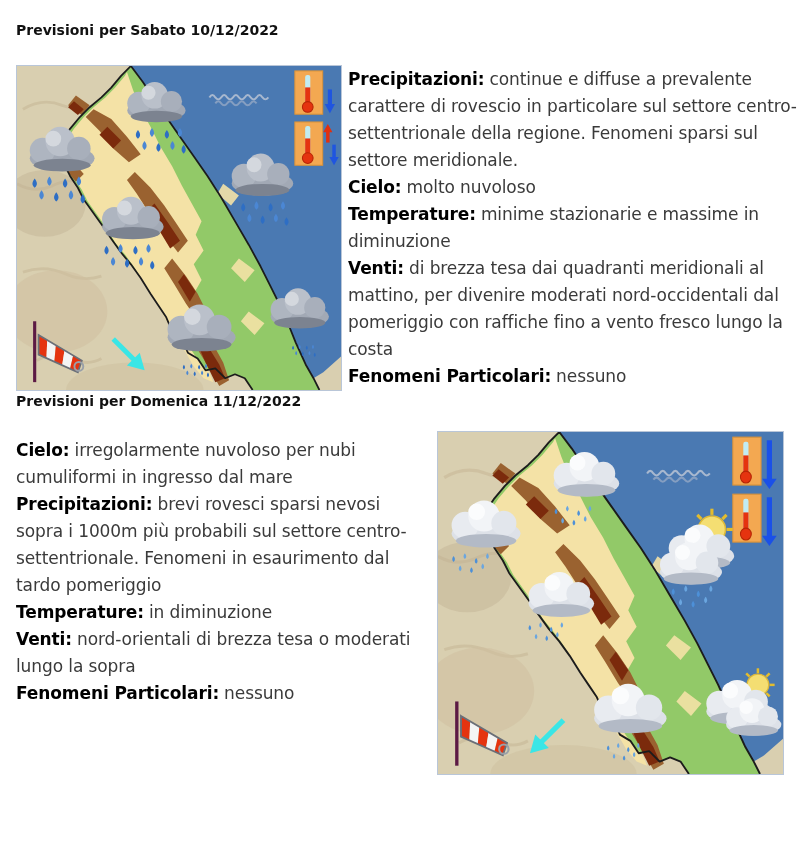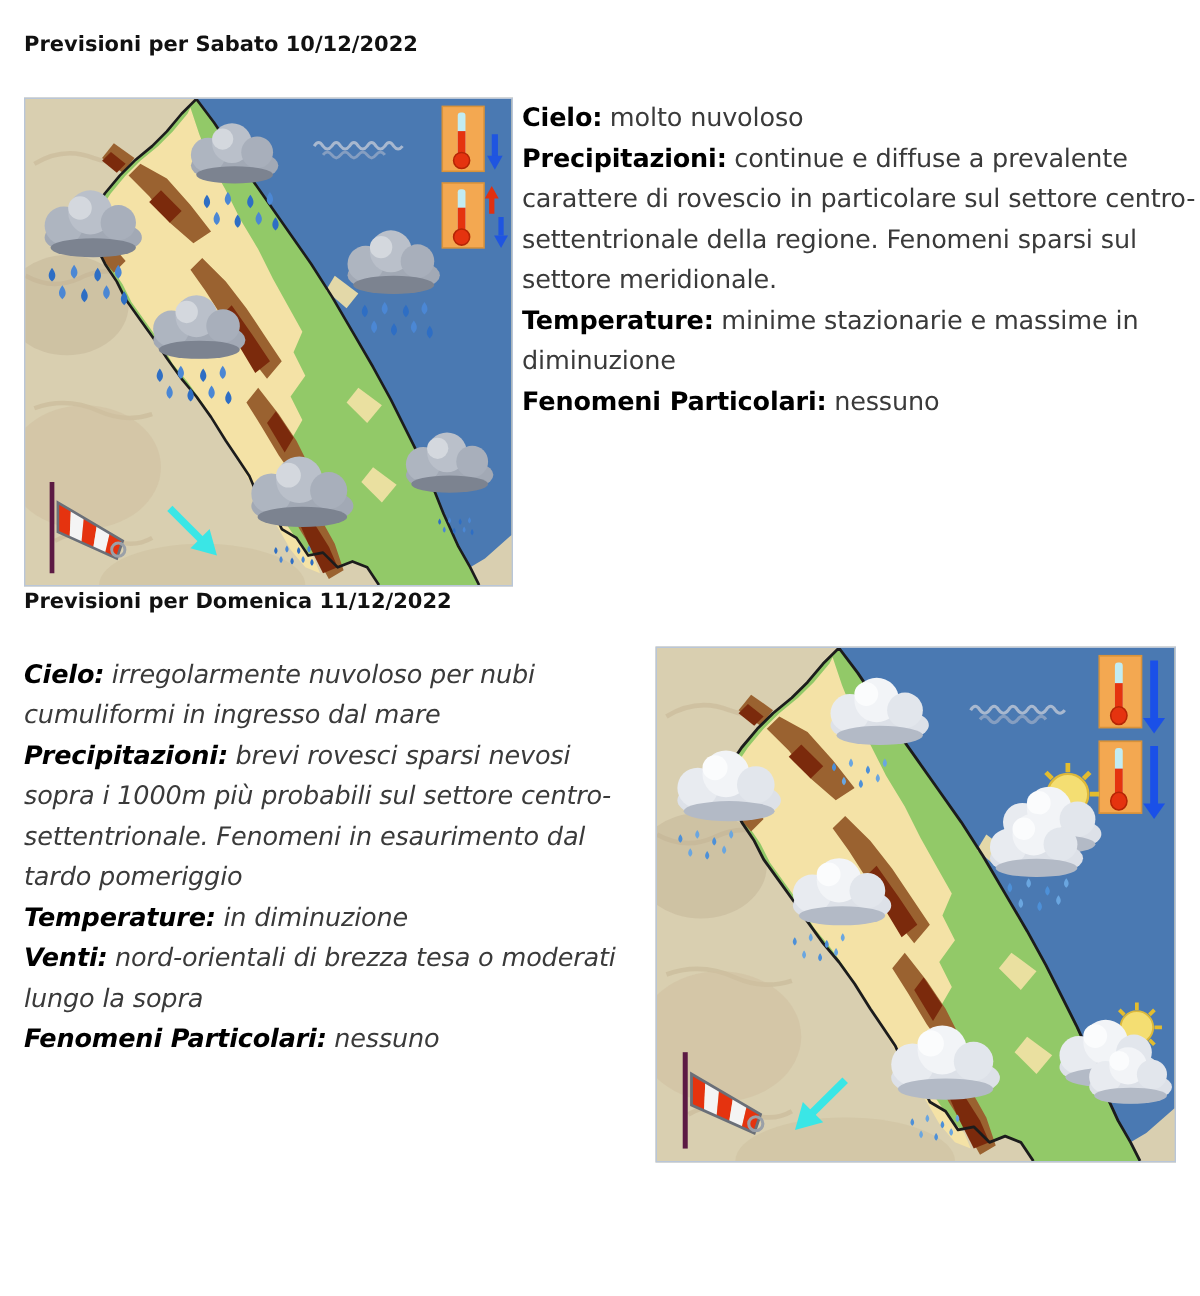--- a/index.html
+++ b/index.html
@@ -12,21 +12,21 @@
   h2.section-title.second{padding-top:0;margin-bottom:20px;}
   .row{display:flex;align-items:flex-start;}
   .row-1{padding-left:16px;}
   .row-2{padding-left:16px;padding-right:16px;}
   .map-frame{flex:0 0 auto;border:1px solid #b9c6d8;line-height:0;background:#d9cfb0;}
   .map1{width:324px;height:324px;}
   .map2{width:345px;height:342px;}
   .map-svg{display:block;}
   .text-col{font-size:17px;line-height:27px;letter-spacing:-0.1px;}
   .text-col-1{margin-left:6px;width:455px;padding-top:1px;}
-  .text-col-2{flex:1 1 auto;width:406px;max-width:406px;padding-top:6px;margin-right:14px;font-style:italic;}
+  .text-col-2{flex:1 1 auto;width:406px;max-width:406px;padding-top:6px;margin-right:14px;}
   .row-2 .map-frame{margin-left:auto;}
   .item b{color:#000;margin-right:5px;font-weight:bold;}
   .hidden-defs{position:absolute;width:0;height:0;overflow:hidden;}
 </style>
 </head>
 <body>
 
 <svg class="hidden-defs" aria-hidden="true">
   <defs>
     <g id="thermo-body">
@@ -185,26 +185,27 @@
               <use href="#cloud-gray" transform="translate(288,248) scale(0.9)"></use>
               <use href="#rain" transform="translate(182,310) scale(0.5)"></use>
               <use href="#rain" transform="translate(292,290) scale(0.45)"></use>
               <use href="#windsock" transform="translate(14,260) scale(1)"></use>
               <use href="#arrow-se" transform="translate(96,276) scale(1)"></use>
             </g>
         </svg>
       </div>
       <div class="text-col text-col-1">
 
+          <div class="item"><b>Precipitazioni:</b><span>continue e diffuse a prevalente carattere di rovescio in particolare sul settore centro-settentrionale della regione. Fenomeni sparsi sul settore meridionale.</span></div>
+
           <div class="item"><b>Cielo:</b><span>molto nuvoloso</span></div>
 
-          <div class="item"><b>Precipitazioni:</b><span>continue e diffuse a prevalente carattere di rovescio in particolare sul settore centro-settentrionale della regione. Fenomeni sparsi sul settore meridionale.</span></div>
-
           <div class="item"><b>Temperature:</b><span>minime stazionarie e massime in diminuzione</span></div>
 
+          <div class="item"><b>Venti:</b><span>di brezza tesa dai quadranti meridionali al mattino, per divenire moderati nord-occidentali dal pomeriggio con raffiche fino a vento fresco lungo la costa</span></div>
 
 
           <div class="item"><b>Fenomeni Particolari:</b><span>nessuno</span></div>
         </div>
     </div>
   </section>
 
   <section>
     <h2 class="section-title second">Previsioni per Domenica 11/12/2022</h2>
     <div class="row row-2">

